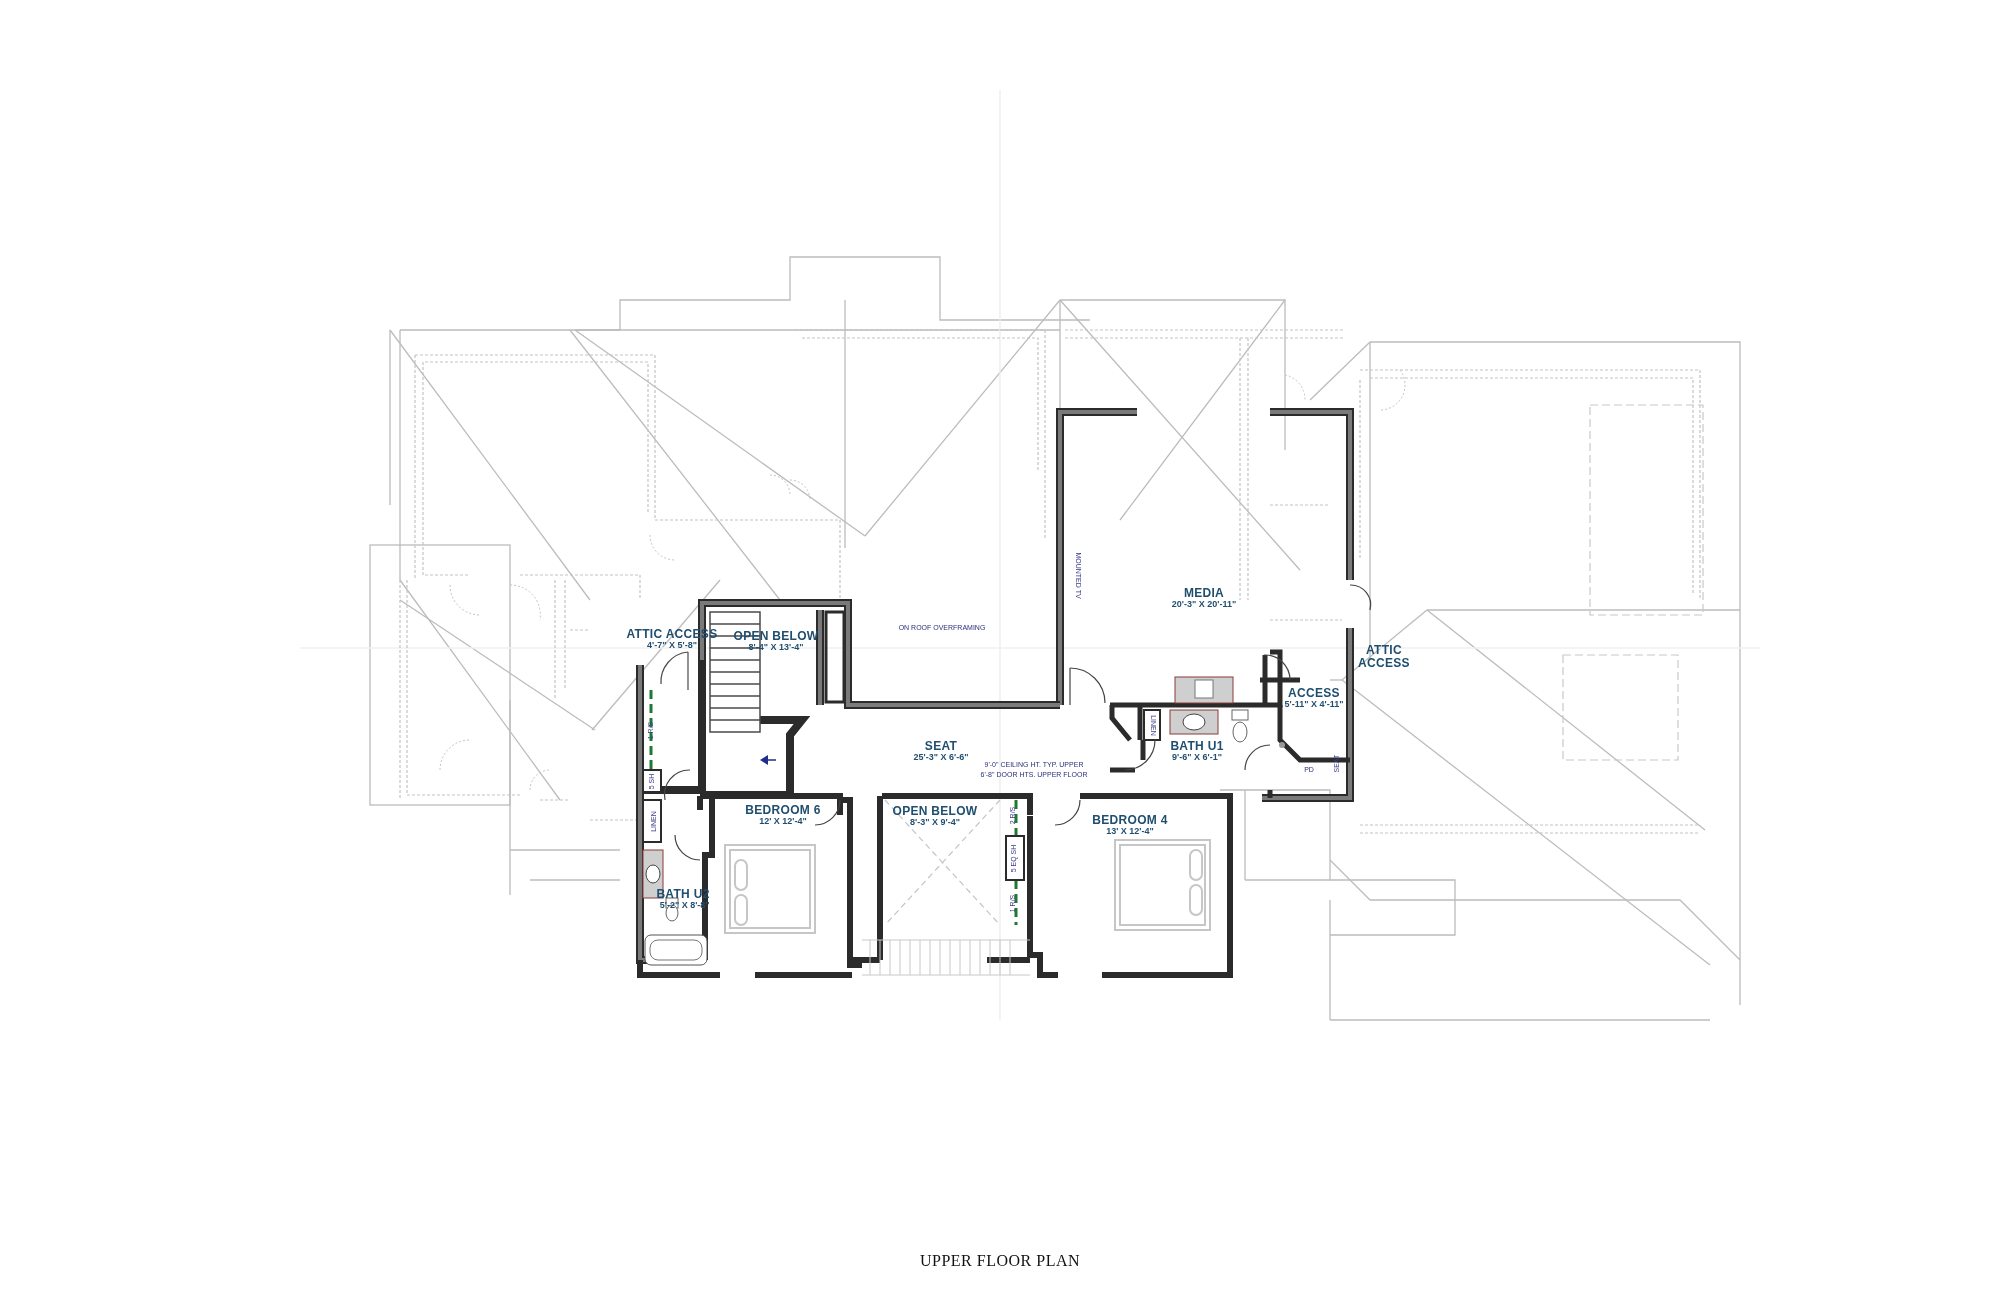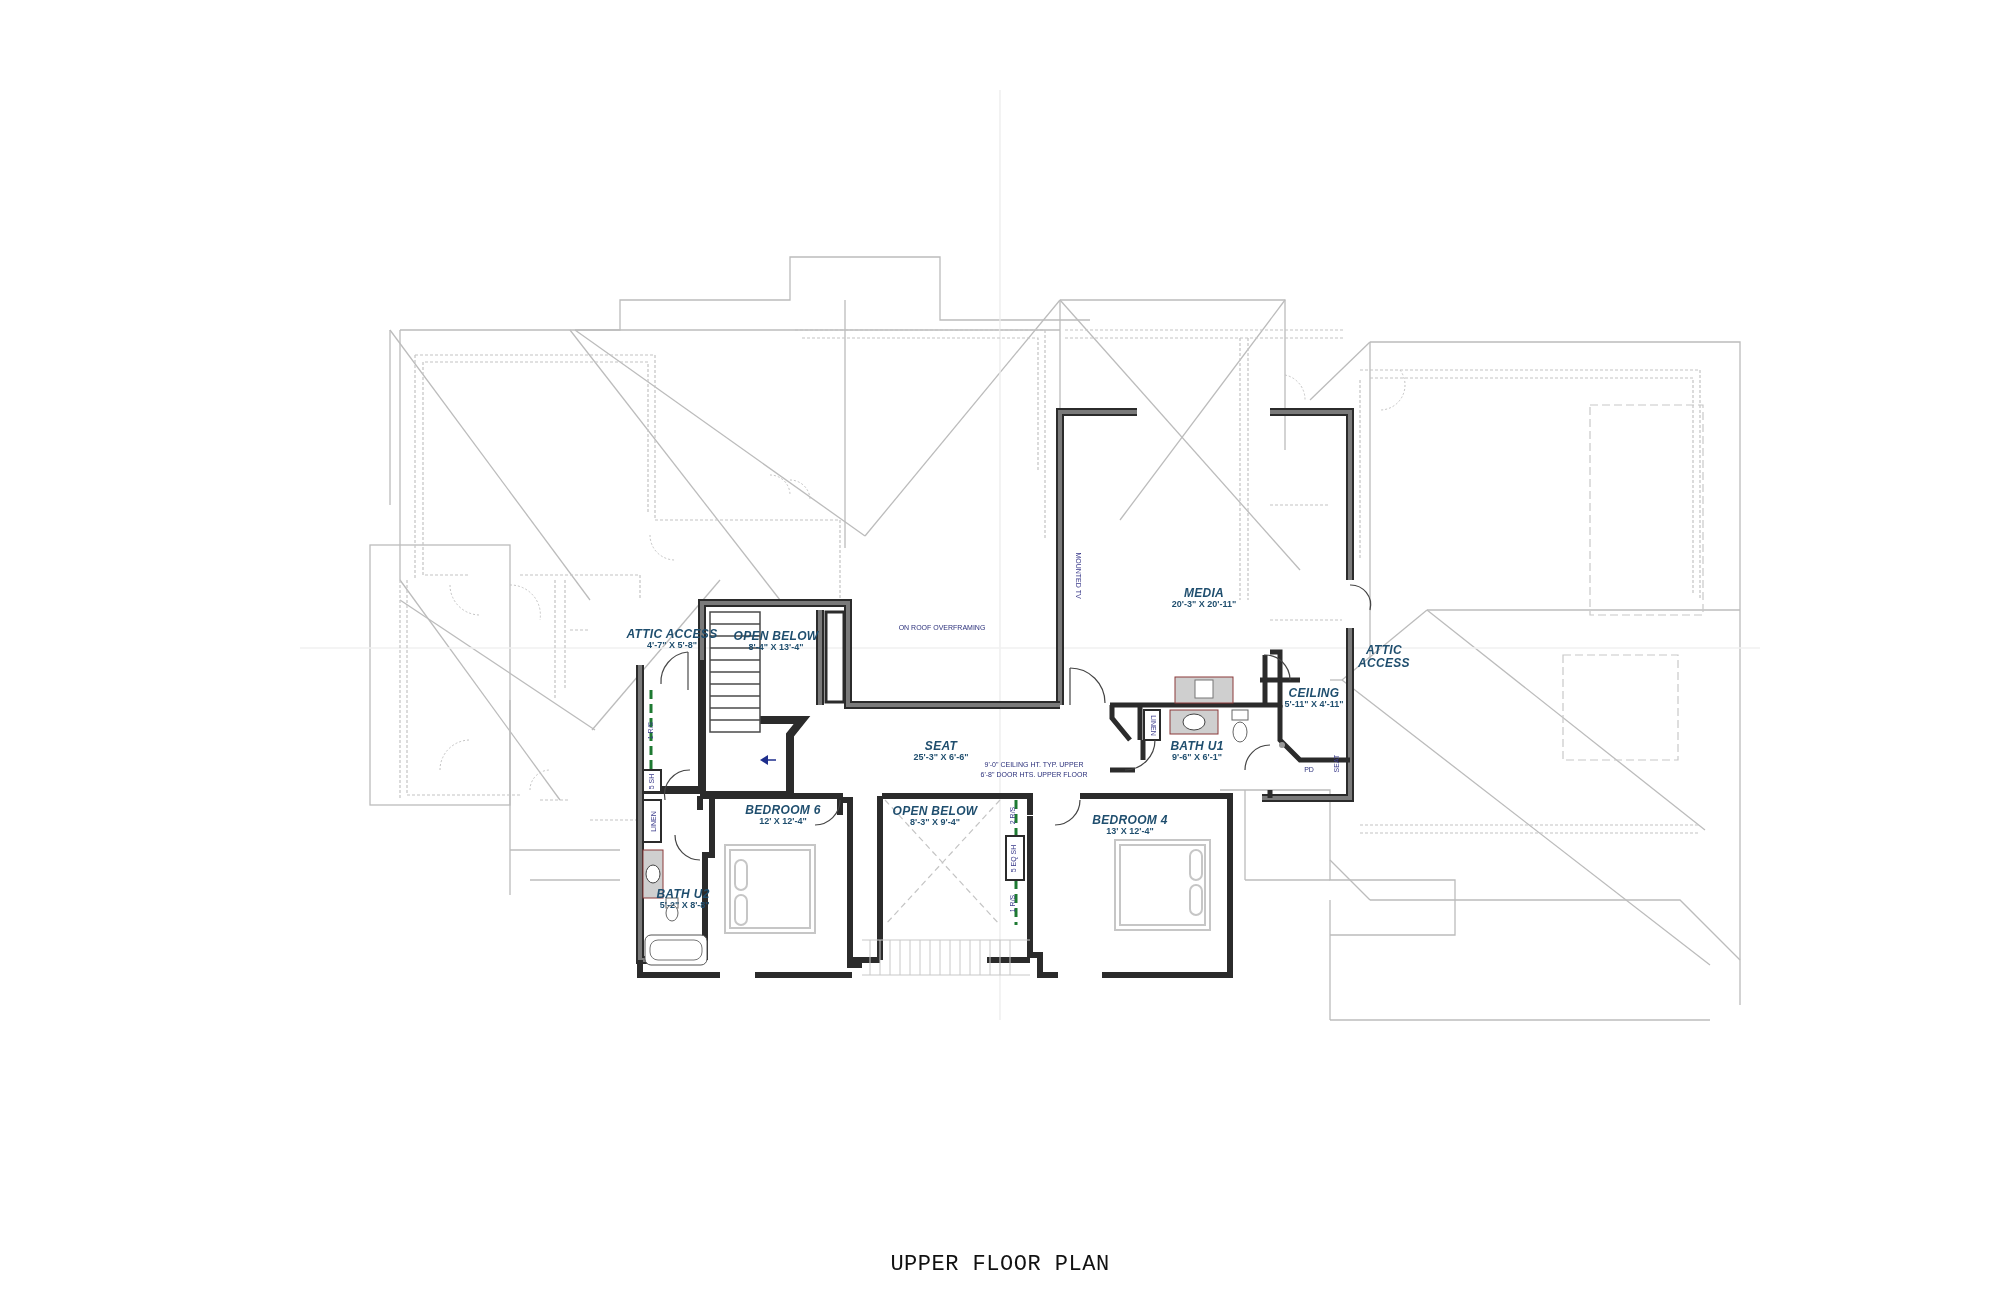--- a/index.html
+++ b/index.html
@@ -1,23 +1,23 @@
 <!DOCTYPE html>
 <html><head>
 <meta charset="utf-8">
 <style>
   html, body { margin:0; padding:0; background:#ffffff; }
   body { width:2000px; height:1294px; position:relative; overflow:hidden; font-family:"Liberation Sans", sans-serif; }
   #plan { position:absolute; left:0; top:0; width:2000px; height:1294px; }
   .lbl { position:absolute; text-align:center; color:#1f4e6e; font-family:"Liberation Sans", sans-serif; font-weight:bold; line-height:1.05; white-space:nowrap; transform:translateX(-50%); }
-  .lbl .nm { font-size:12px; letter-spacing:0.3px; display:block;font-style:italic; }
+  .lbl .nm { font-size:12px; letter-spacing:0.3px; display:block; }
   .lbl .dm { font-size:9px; display:block; }
   .note { position:absolute; color:#2a2f7a; font-size:7px; font-family:"Liberation Sans", sans-serif; white-space:nowrap; transform:translateX(-50%); }
   .vtxt { position:absolute; color:#3a3a8a; font-size:7px; font-family:"Liberation Sans", sans-serif; white-space:nowrap; transform-origin:center; }
-  #title { position:absolute; left:1000px; top:1252px; transform:translateX(-50%); font-size:22px; color:#111; letter-spacing:0.5px; font-family:Liberation Mono, monospace; white-space:nowrap; }
+  #title { position:absolute; left:1000px; top:1252px; transform:translateX(-50%); font-size:16px; color:#111; letter-spacing:0.5px; font-family:Liberation Serif, serif; white-space:nowrap; }
 </style>
 </head>
 <body>
 
 <svg id="plan" viewBox="0 0 2000 1294" xmlns="http://www.w3.org/2000/svg">
 
   <g fill="none" stroke="#bcbcbc" stroke-width="1.3">
 
     <polyline points="400,330 620,330 620,300 790,300 790,257 940,257 940,320 1090,320"></polyline>
     <line x1="390" y1="330" x2="390" y2="505"></line>
@@ -281,21 +281,21 @@
 </div>
 <div class="lbl" style="left:941px; top:740px;">
   <span class="nm">SEAT</span>
   <span class="dm">25'-3" X 6'-6"</span>
 </div>
 <div class="lbl" style="left:1204px; top:587px;">
   <span class="nm">MEDIA</span>
   <span class="dm">20'-3" X 20'-11"</span>
 </div>
 <div class="lbl" style="left:1314px; top:687px;">
-  <span class="nm">CEILING</span>
+  <span class="nm">ACCESS</span>
   <span class="dm">5'-11" X 4'-11"</span>
 </div>
 <div class="lbl" style="left:1384px; top:644px;">
   <span class="nm" style="white-space:normal; width:60px;">ATTIC ACCESS</span>
 </div>
 <div class="lbl" style="left:1197px; top:740px;">
   <span class="nm">BATH U1</span>
   <span class="dm">9'-6" X 6'-1"</span>
 </div>
 <div class="lbl" style="left:783px; top:804px;">

